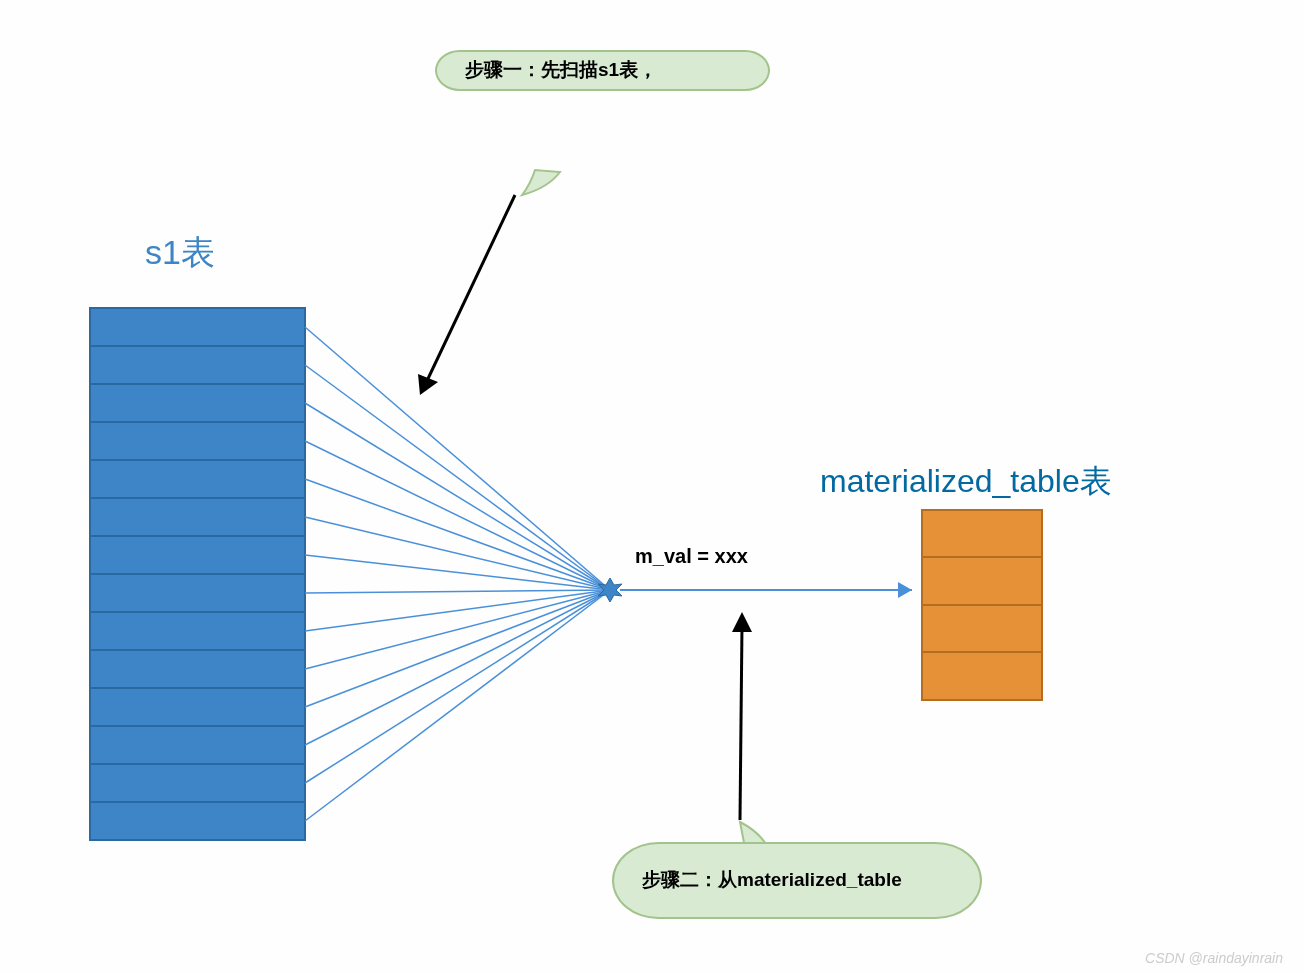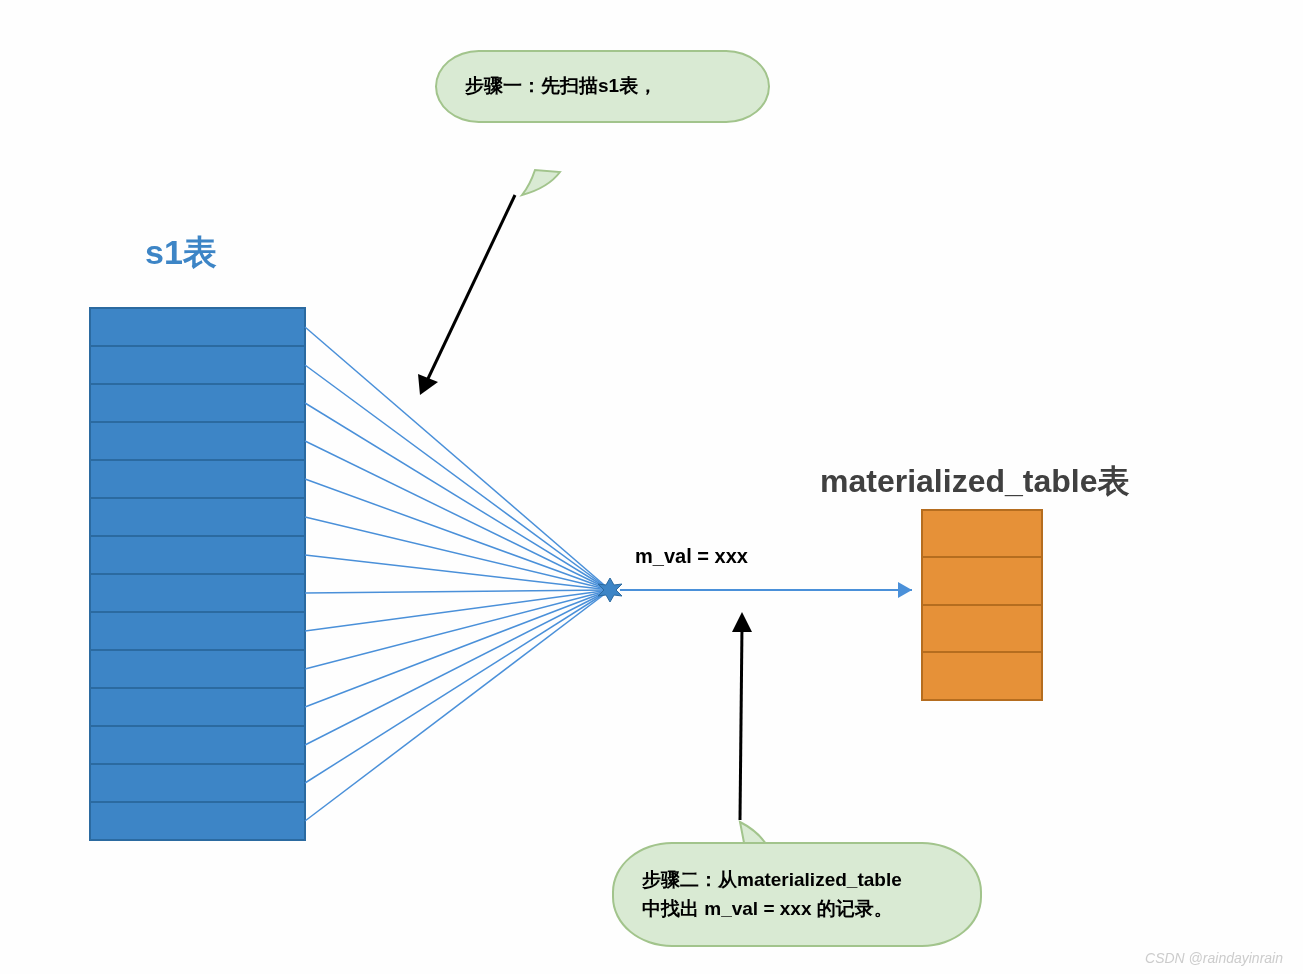--- a/index.html
+++ b/index.html
@@ -12,47 +12,47 @@
     }
     .canvas {
       position: absolute;
       top: 0;
       left: 0;
       width: 1303px;
       height: 974px;
     }
     .label {
       position: absolute;
-      font-weight: bold;
+      font-weight: normal;
     }
     .s1-label {
       left: 145px;
       top: 230px;
       font-size: 34px;
       color: #3d85c6;
     }
     .mat-label {
       left: 820px;
       top: 460px;
       font-size: 32px;
-      color: #404040;
+      color: #0369a1;
     }
     .mval-label {
       left: 635px;
       top: 545px;
       font-size: 20px;
       color: #000;
       font-weight: bold;
     }
     .callout {
       position: absolute;
       background: #d9ead3;
       border: 2px solid #a2c48c;
       border-radius: 60px / 50px;
-      padding: 20px 28px;
+      padding: 4px 28px;
       font-size: 19px;
       font-weight: bold;
       line-height: 1.5;
       color: #000;
     }
     .callout1 {
       left: 435px;
       top: 50px;
       width: 335px;
     }
@@ -144,16 +144,15 @@
 <div class="label s1-label">s1表</div>
 <div class="label mat-label">materialized_table表</div>
 <div class="label mval-label">m_val = xxx</div>
 
 <div class="callout callout1">
   <div>步骤一：先扫描s1表，</div>
 </div>
 
 <div class="callout callout2">
   <div>步骤二：从materialized_table</div>
-  <div>中找出 m_val = xxx 的记录。</div>
 </div>
 
 <div class="watermark">CSDN @raindayinrain</div>
 
 </body></html>

